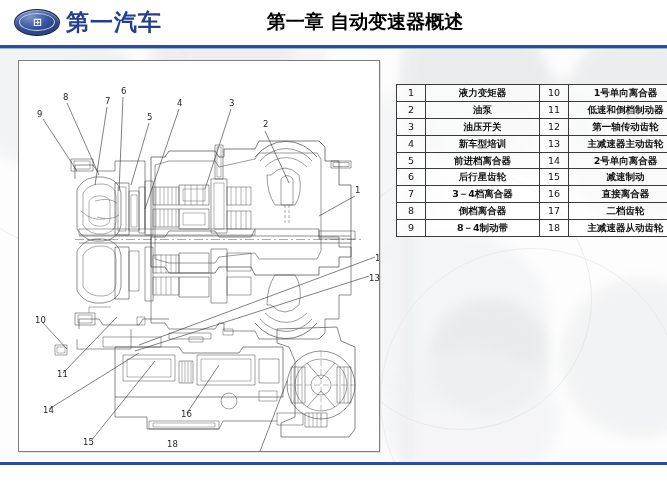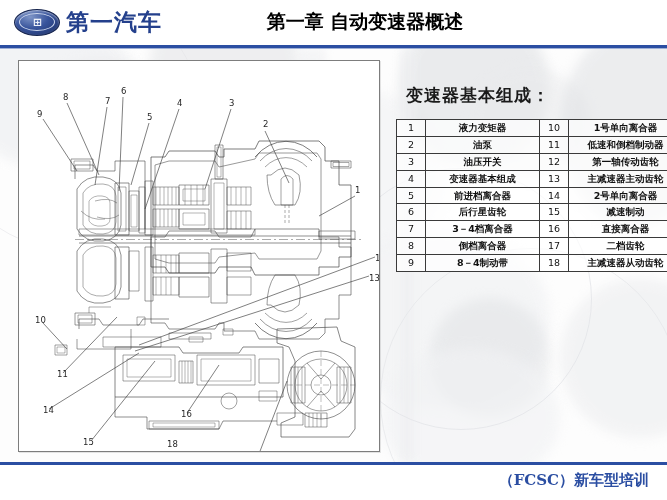--- a/index.html
+++ b/index.html
@@ -336,21 +336,20 @@
         <text x="24" y="352">14</text>
         <text x="64" y="384">15</text>
         <text x="162" y="356">16</text>
         <text x="232" y="402">17</text>
         <text x="148" y="386">18</text>
       </g>
     </svg>
   </div>
 
   <div class="right-col">
-    <div class="parts-heading">变速器基本组成：</div>
     <table class="parts">
       <tbody>
         <tr>
           <td class="num">1</td>
           <td class="lbl">液力变矩器</td>
           <td class="num">10</td>
           <td class="lbl ctr">1号单向离合器</td>
         </tr>
         <tr>
           <td class="num">2</td>
@@ -359,21 +358,21 @@
           <td class="lbl ctr">低速和倒档制动器</td>
         </tr>
         <tr>
           <td class="num">3</td>
           <td class="lbl">油压开关</td>
           <td class="num">12</td>
           <td class="lbl ctr">第一轴传动齿轮</td>
         </tr>
         <tr>
           <td class="num">4</td>
-          <td class="lbl">变速器基本组成</td>
+          <td class="lbl">新车型培训</td>
           <td class="num">13</td>
           <td class="lbl ctr">主减速器主动齿轮</td>
         </tr>
         <tr>
           <td class="num">5</td>
           <td class="lbl">前进档离合器</td>
           <td class="num">14</td>
           <td class="lbl ctr">2号单向离合器</td>
         </tr>
         <tr>
@@ -399,15 +398,14 @@
           <td class="lbl">8－4制动带</td>
           <td class="num">18</td>
           <td class="lbl ctr">主减速器从动齿轮</td>
         </tr>
       </tbody>
     </table>
   </div>
 
   <div class="footer-band"></div>
   <div class="footer-rule"></div>
-  <div class="footer-text">（FCSC）新车型培训</div>
 
 </div>
 
 </body></html>

